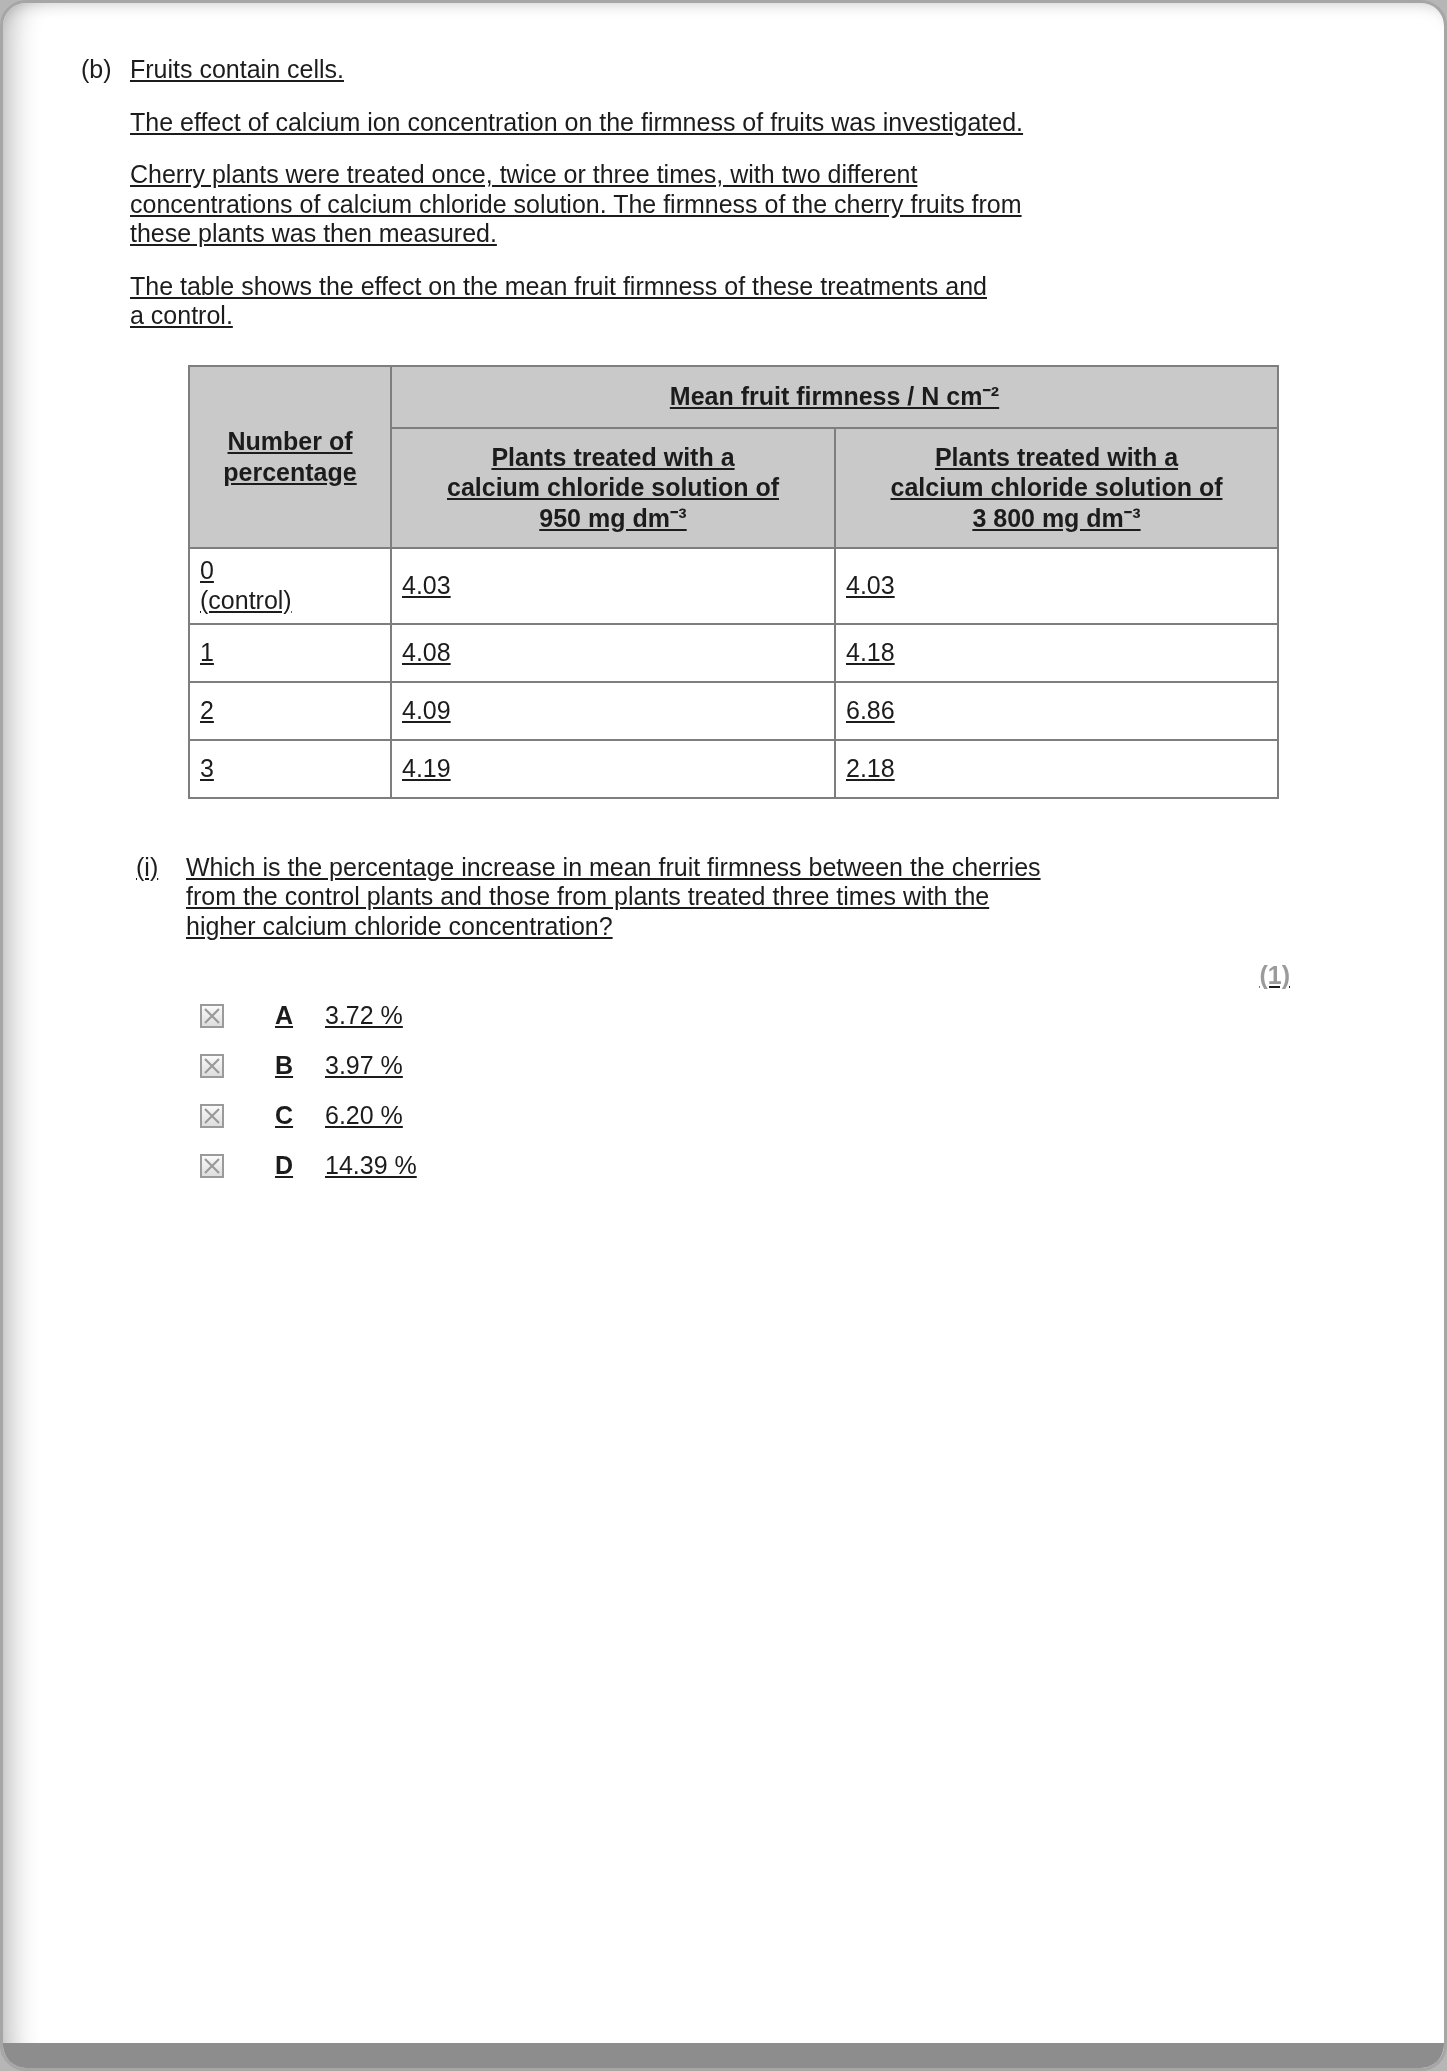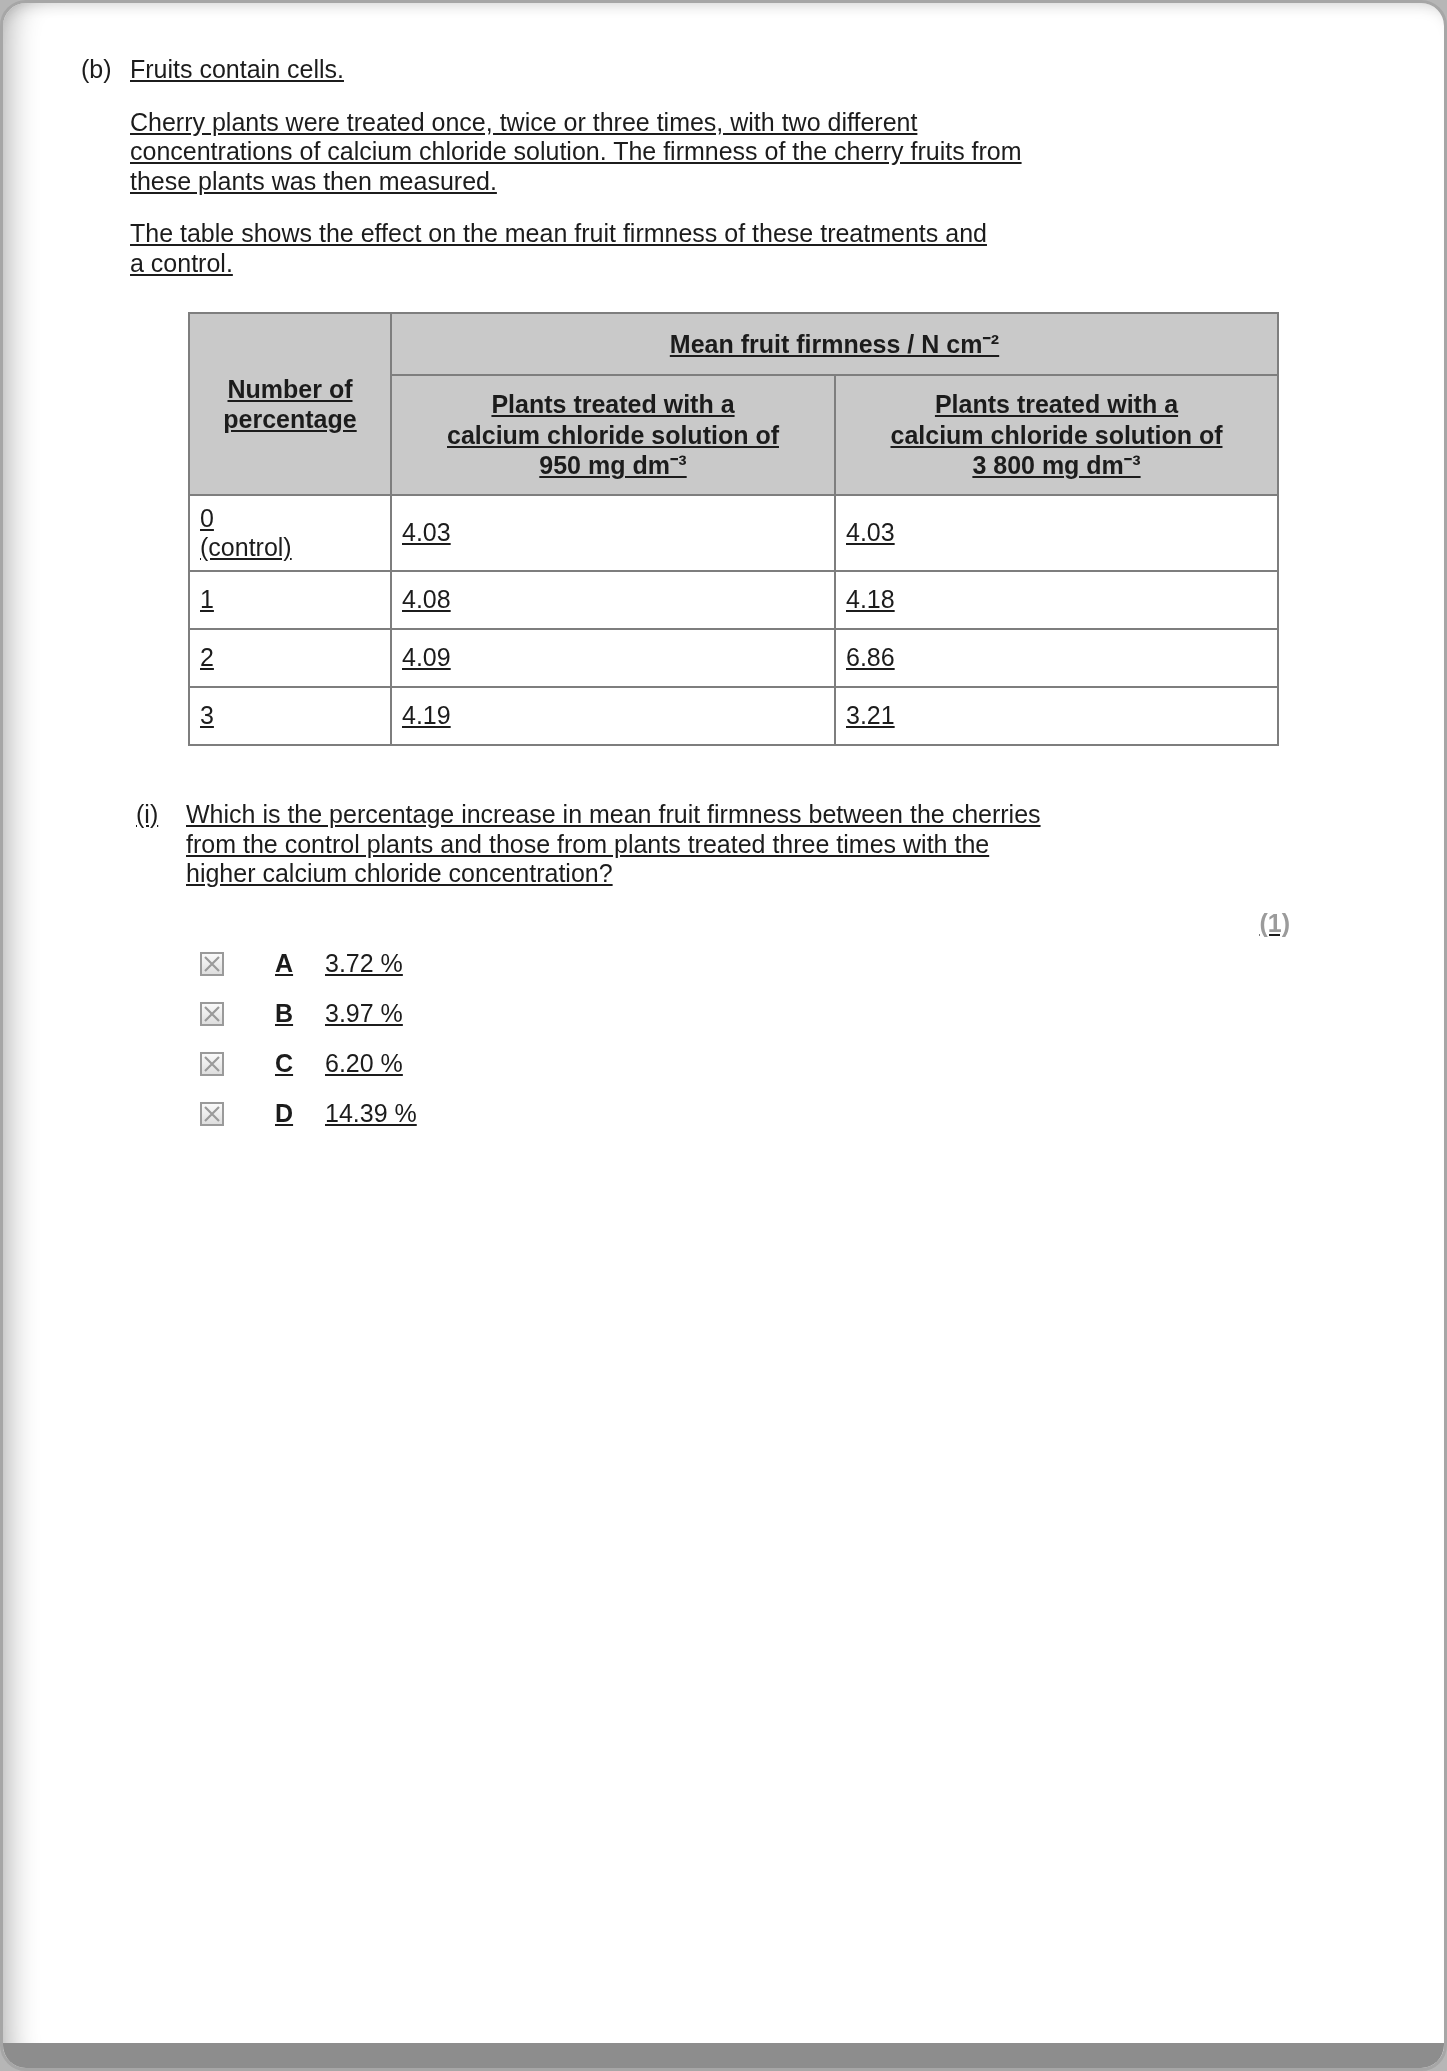--- a/index.html
+++ b/index.html
@@ -105,20 +105,21 @@
 <body>
 
 <div class="page">
   <div class="content">
 
     <div class="part">
       <div class="part-label">(b)</div>
       <div class="part-body">
 
         <p class="para">Fruits contain cells.</p>
+        <p class="para">The effect of calcium ion concentration on the firmness of fruits was investigated.</p>
         <p class="para">Cherry plants were treated once, twice or three times, with two different
 concentrations of calcium chloride solution. The firmness of the cherry fruits from
 these plants was then measured.</p>
         <p class="para">The table shows the effect on the mean fruit firmness of these treatments and
 a control.</p>
 
         <table class="firmness">
           <colgroup>
               <col class="c0">
               <col class="c1">
@@ -152,21 +153,21 @@
               <td>4.18</td>
             </tr>
             <tr>
               <td>2</td>
               <td>4.09</td>
               <td>6.86</td>
             </tr>
             <tr>
               <td>3</td>
               <td>4.19</td>
-              <td>3.21</td>
+              <td>2.18</td>
             </tr>
           </tbody>
         </table>
 
         <div class="subq">
           <div class="subq-label">(i)</div>
           <div class="subq-body">
             <p class="para" style="margin-bottom:16px;">Which is the percentage increase in mean fruit firmness between the cherries
 from the control plants and those from plants treated three times with the
 higher calcium chloride concentration?</p>

